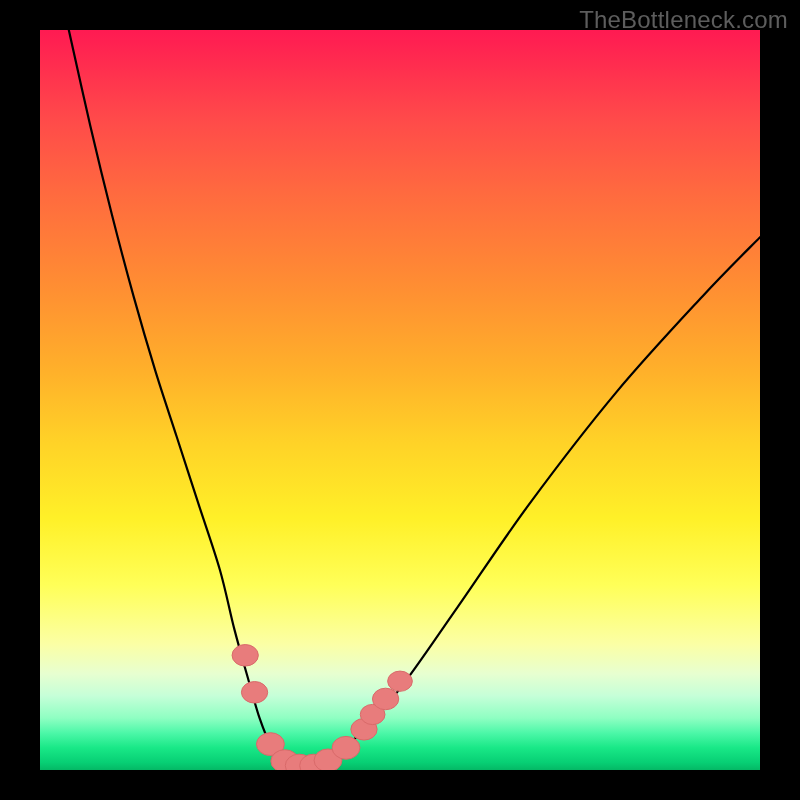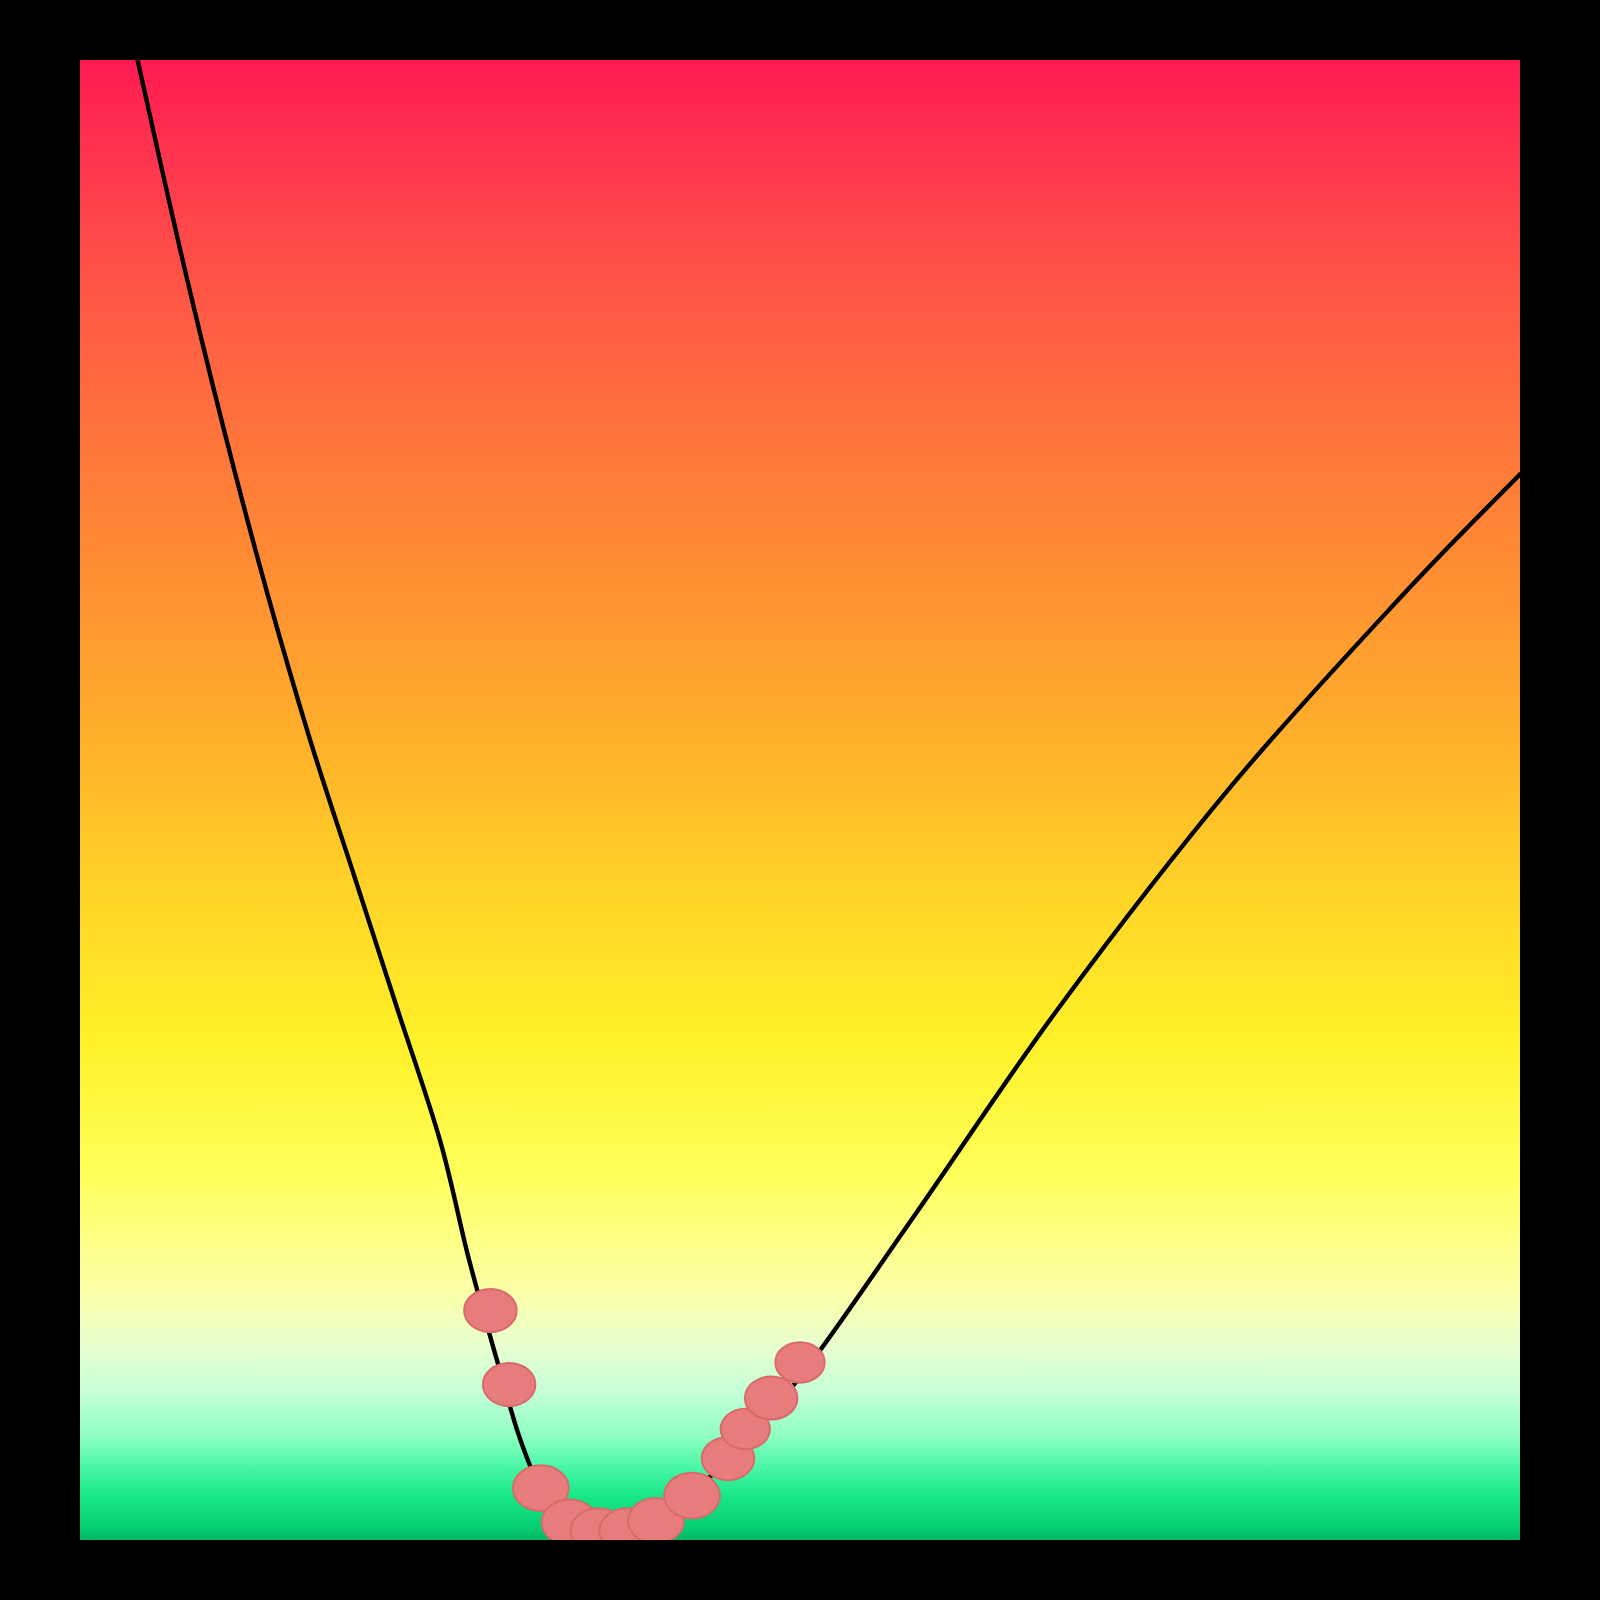--- a/index.html
+++ b/index.html
@@ -57,20 +57,21 @@
     position: absolute;
     left: 0;
     top: 0;
     width: 720px;
     height: 740px;
   }
 </style>
 </head>
 <body>
 <div class="frame">
+  <div class="watermark">TheBottleneck.com</div>
   <div class="plot-area">
     <svg class="curve" viewBox="0 0 720 740" preserveAspectRatio="none">
       <path id="curve-path" fill="none" stroke="#000000" stroke-width="2.2" stroke-linecap="round" d="M 28.8 0 C 32.4 16.033333333333342, 43.2 65.36666666666672, 50.400000000000006 96.20000000000005 C 57.60000000000001 127.03333333333337, 64.8 156.63333333333335, 72 185 C 79.2 213.36666666666665, 86.4 240.49999999999997, 93.60000000000001 266.4 C 100.80000000000001 292.29999999999995, 108 316.96666666666664, 115.2 340.4 C 122.4 363.8333333333333, 129.60000000000002 384.8, 136.8 407 C 144 429.2, 151.20000000000002 451.40000000000003, 158.4 473.6 C 165.6 495.8, 174 519.2333333333333, 180 540.2 C 186 561.1666666666667, 189.60000000000002 580.9, 194.4 599.4 C 199.2 617.9, 204.6 636.4000000000001, 208.79999999999998 651.2 C 212.99999999999997 666, 216 677.7166666666667, 219.6 688.2 C 223.2 698.6833333333334, 226.2 707.07, 230.4 714.1 C 234.60000000000002 721.13, 240 726.6800000000001, 244.8 730.38 C 249.60000000000002 734.0799999999999, 254.39999999999998 735.3133333333333, 259.2 736.3 C 264 737.2866666666666, 268.8 737.2866666666666, 273.6 736.3 C 278.40000000000003 735.3133333333333, 280.8 735.3133333333333, 288 730.38 C 295.2 725.4466666666667, 304.8 718.6633333333334, 316.8 706.7 C 328.8 694.7366666666667, 343.2 680.1833333333334, 360 658.6 C 376.8 637.0166666666667, 395.99999999999994 608.0333333333334, 417.59999999999997 577.2 C 439.2 546.3666666666667, 463.20000000000005 509.3666666666667, 489.6 473.6 C 516 437.83333333333337, 547.2 397.1333333333333, 576 362.59999999999997 C 604.8 328.0666666666666, 638.4 292.29999999999995, 662.4 266.4 C 686.4 240.5, 710.4 217.0666666666667, 720 207.20000000000005"></path>
       <g id="markers">
           <ellipse cx="205.2" cy="625.3" rx="13.128" ry="10.76496" fill="#e87c7c" stroke="#d96a6a" stroke-width="1"></ellipse>
           <ellipse cx="214.56" cy="662.3" rx="13.128" ry="10.76496" fill="#e87c7c" stroke="#d96a6a" stroke-width="1"></ellipse>
           <ellipse cx="230.4" cy="714.1" rx="13.920000000000002" ry="11.4144" fill="#e87c7c" stroke="#d96a6a" stroke-width="1"></ellipse>
           <ellipse cx="244.8" cy="731.12" rx="13.920000000000002" ry="11.4144" fill="#e87c7c" stroke="#d96a6a" stroke-width="1"></ellipse>
           <ellipse cx="259.2" cy="735.56" rx="13.920000000000002" ry="11.4144" fill="#e87c7c" stroke="#d96a6a" stroke-width="1"></ellipse>
           <ellipse cx="273.6" cy="735.56" rx="13.920000000000002" ry="11.4144" fill="#e87c7c" stroke="#d96a6a" stroke-width="1"></ellipse>

